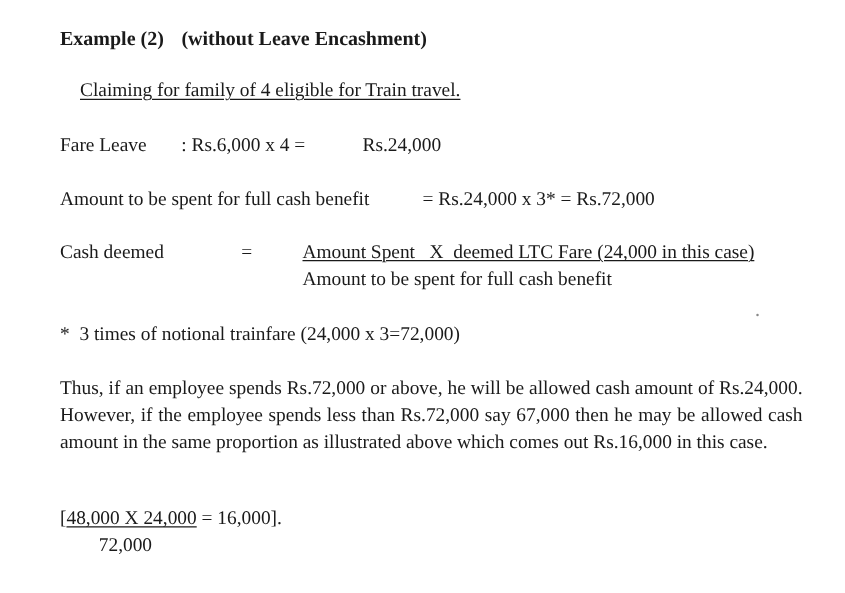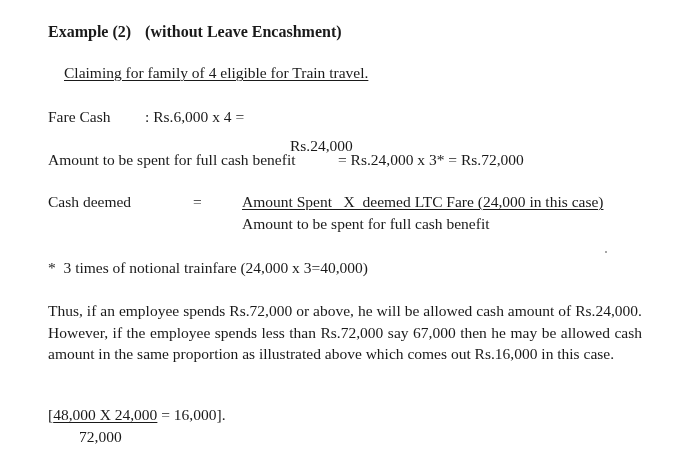--- a/index.html
+++ b/index.html
@@ -40,34 +40,34 @@
   </style>
 </head>
 <body>
 
 <div class="abs bold" style="left:48px; top:22px; font-size:16px;">
   <span>Example (2)</span><span style="display:inline-block; width:14px;"></span><span>(without Leave Encashment)</span>
 </div>
 
 <div class="abs u" style="left:48px; top:64px;margin-left:16px;">Claiming for family of 4 eligible for Train travel.</div>
 
-<div class="abs" style="left:48px; top:108px;">Fare Cash</div>
+<div class="abs" style="left:48px; top:108px;">Fare Leave</div>
 <div class="abs" style="left:145px; top:108px;">: Rs.6,000 x 4 =</div>
-<div class="abs" style="left:290px; top:108px;margin-top:29px;">Rs.24,000</div>
+<div class="abs" style="left:290px; top:108px;">Rs.24,000</div>
 
 <div class="abs" style="left:48px; top:151px;">Amount to be spent for full cash benefit</div>
 <div class="abs" style="left:338px; top:151px;">= Rs.24,000 x 3* = Rs.72,000</div>
 
 <div class="abs" style="left:48px; top:193px;">Cash deemed</div>
 <div class="abs" style="left:193px; top:193px;">=</div>
 <div class="abs u" style="left:242px; top:193px; white-space:pre;text-align:right;">Amount Spent   X  deemed LTC Fare (24,000 in this case)</div>
 <div class="abs" style="left:242px; top:215px;">Amount to be spent for full cash benefit</div>
 
 <div class="speck"></div>
 
-<div class="abs" style="left:48px; top:259px; white-space:pre;">*  3 times of notional trainfare (24,000 x 3=40,000)</div>
+<div class="abs" style="left:48px; top:259px; white-space:pre;">*  3 times of notional trainfare (24,000 x 3=72,000)</div>
 
 <div class="para" style="top:300px;">Thus, if an employee spends Rs.72,000 or above, he will be allowed cash amount of Rs.24,000. However, if the employee spends less than Rs.72,000 say 67,000 then he may be allowed cash amount in the same proportion as illustrated above which comes out Rs.16,000 in this case.</div>
 
 <div class="abs" style="left:48px; top:406px;">
   <span>[</span><span class="u">48,000 X 24,000</span><span style="white-space:pre;"> = 16,000].</span>
 </div>
 <div class="abs" style="left:79px; top:428px;text-align:right;">72,000</div>
 
 </body></html>

